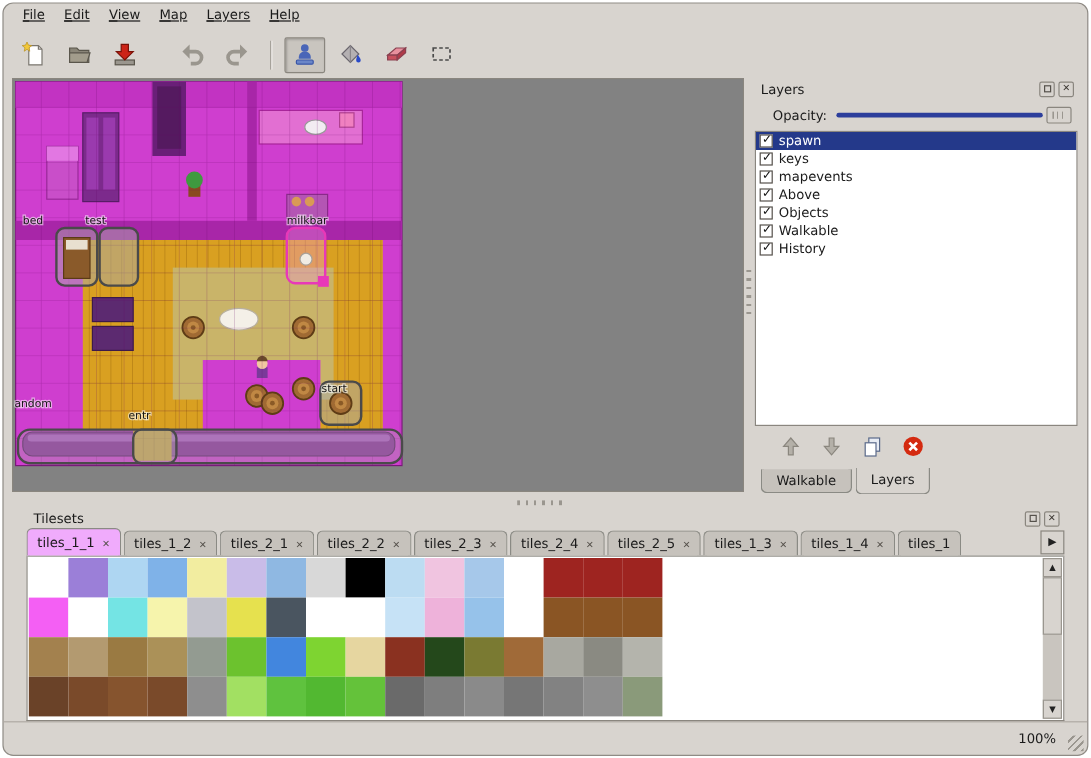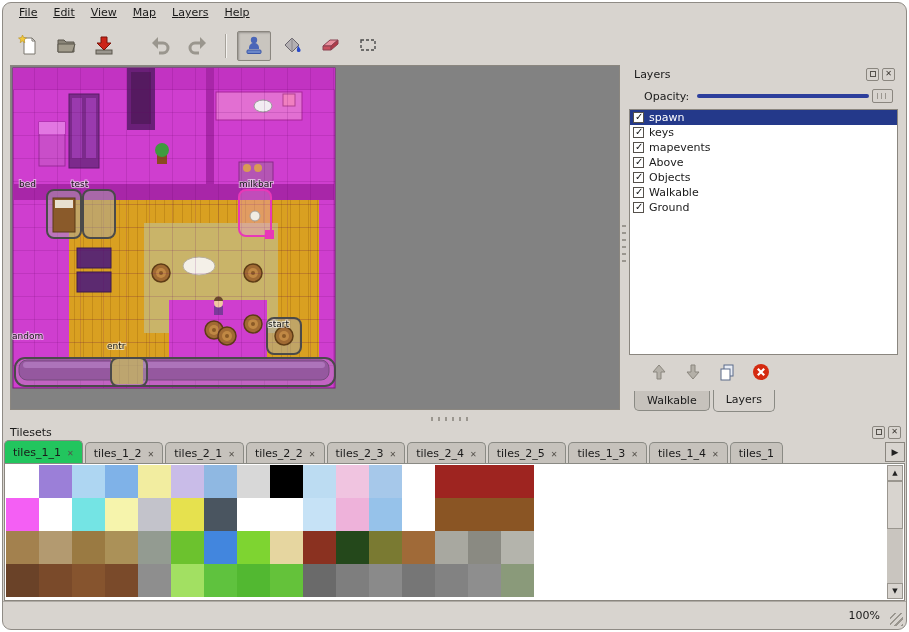--- a/index.html
+++ b/index.html
@@ -58,26 +58,26 @@
   .b-tab { padding:3px 12px; border:1px solid #8a8a84; border-top:none; border-radius:0 0 5px 5px;
     background:#c6c2bc; margin-right:3px; height:20px; }
   .b-tab.active { background:#d8d4cf; position:relative; top:-1px; height:22px; }
 
   
   .h-split { height:8px; position:relative; }
   .h-split::after { content:""; position:absolute; left:428px; top:2px; width:40px; height:4px;
     background:repeating-linear-gradient(90deg,#9a968f 0 2px,transparent 2px 7px); }
 
   
-  .tilesets-dock { height:178px; margin:0 1px; display:flex; flex-direction:column; }
+  .tilesets-dock { height:178px; margin:0 19px; display:flex; flex-direction:column; }
   .tabbar { height:23px; display:flex; align-items:flex-end; border-bottom:1px solid #8a8a84; position:relative; }
   .ts-tab { display:flex; align-items:center; gap:6px; padding:3px 8px; height:21px;
     border:1px solid #8a8a84; border-bottom:none; border-radius:5px 5px 0 0; background:#c6c2bc;
     margin-right:2px; white-space:nowrap; }
-  .ts-tab.active { background:#22c55e; height:23px; position:relative; z-index:2; }
+  .ts-tab.active { background:#f0abfc; height:23px; position:relative; z-index:2; }
   .ts-tab.truncated { max-width:54px; overflow:hidden; }
   .tab-close::before { content:"\2715"; font-size:8px; color:#55514b; }
   .tab-scroll { position:absolute; right:0; bottom:1px; width:20px; height:20px; background:#d8d4cf;
     border:1px solid #8a867f; display:flex; align-items:center; justify-content:center; }
   .tab-scroll::before { content:"\25B6"; font-size:9px; color:#222; }
   .tileset-view { flex:1; background:#fff; border:1px solid #8a867f; border-top:none; position:relative; overflow:hidden; }
   .tileset-grid { position:absolute; left:1px; top:1px; width:528px;
     display:grid; grid-template-columns:repeat(16,33px); grid-auto-rows:33px; }
   .scrollbar-v { position:absolute; right:1px; top:1px; bottom:1px; width:16px; background:#c9c5bf; }
   .sb-btn { position:absolute; left:0; width:16px; height:16px; background:#d8d4cf; border:1px solid #9a968f;
@@ -298,21 +298,21 @@
         <div class="layer-row">
           <span class="checkbox checked"></span>
           <span>Objects</span>
         </div>
         <div class="layer-row">
           <span class="checkbox checked"></span>
           <span>Walkable</span>
         </div>
         <div class="layer-row">
           <span class="checkbox checked"></span>
-          <span>Ground</span>
+          <span>History</span>
         </div>
       </div>
       <div class="layer-btns">
         <div class="layer-btn">
           <span><svg width="20" height="20" viewBox="0 0 20 20">
             <path d="M10 3l6 7h-4v7H8v-7H4z" fill="#b4b0a8" stroke="#8a867e"></path>
           </svg></span>
         </div>
         <div class="layer-btn">
           <span><svg width="20" height="20" viewBox="0 0 20 20">

